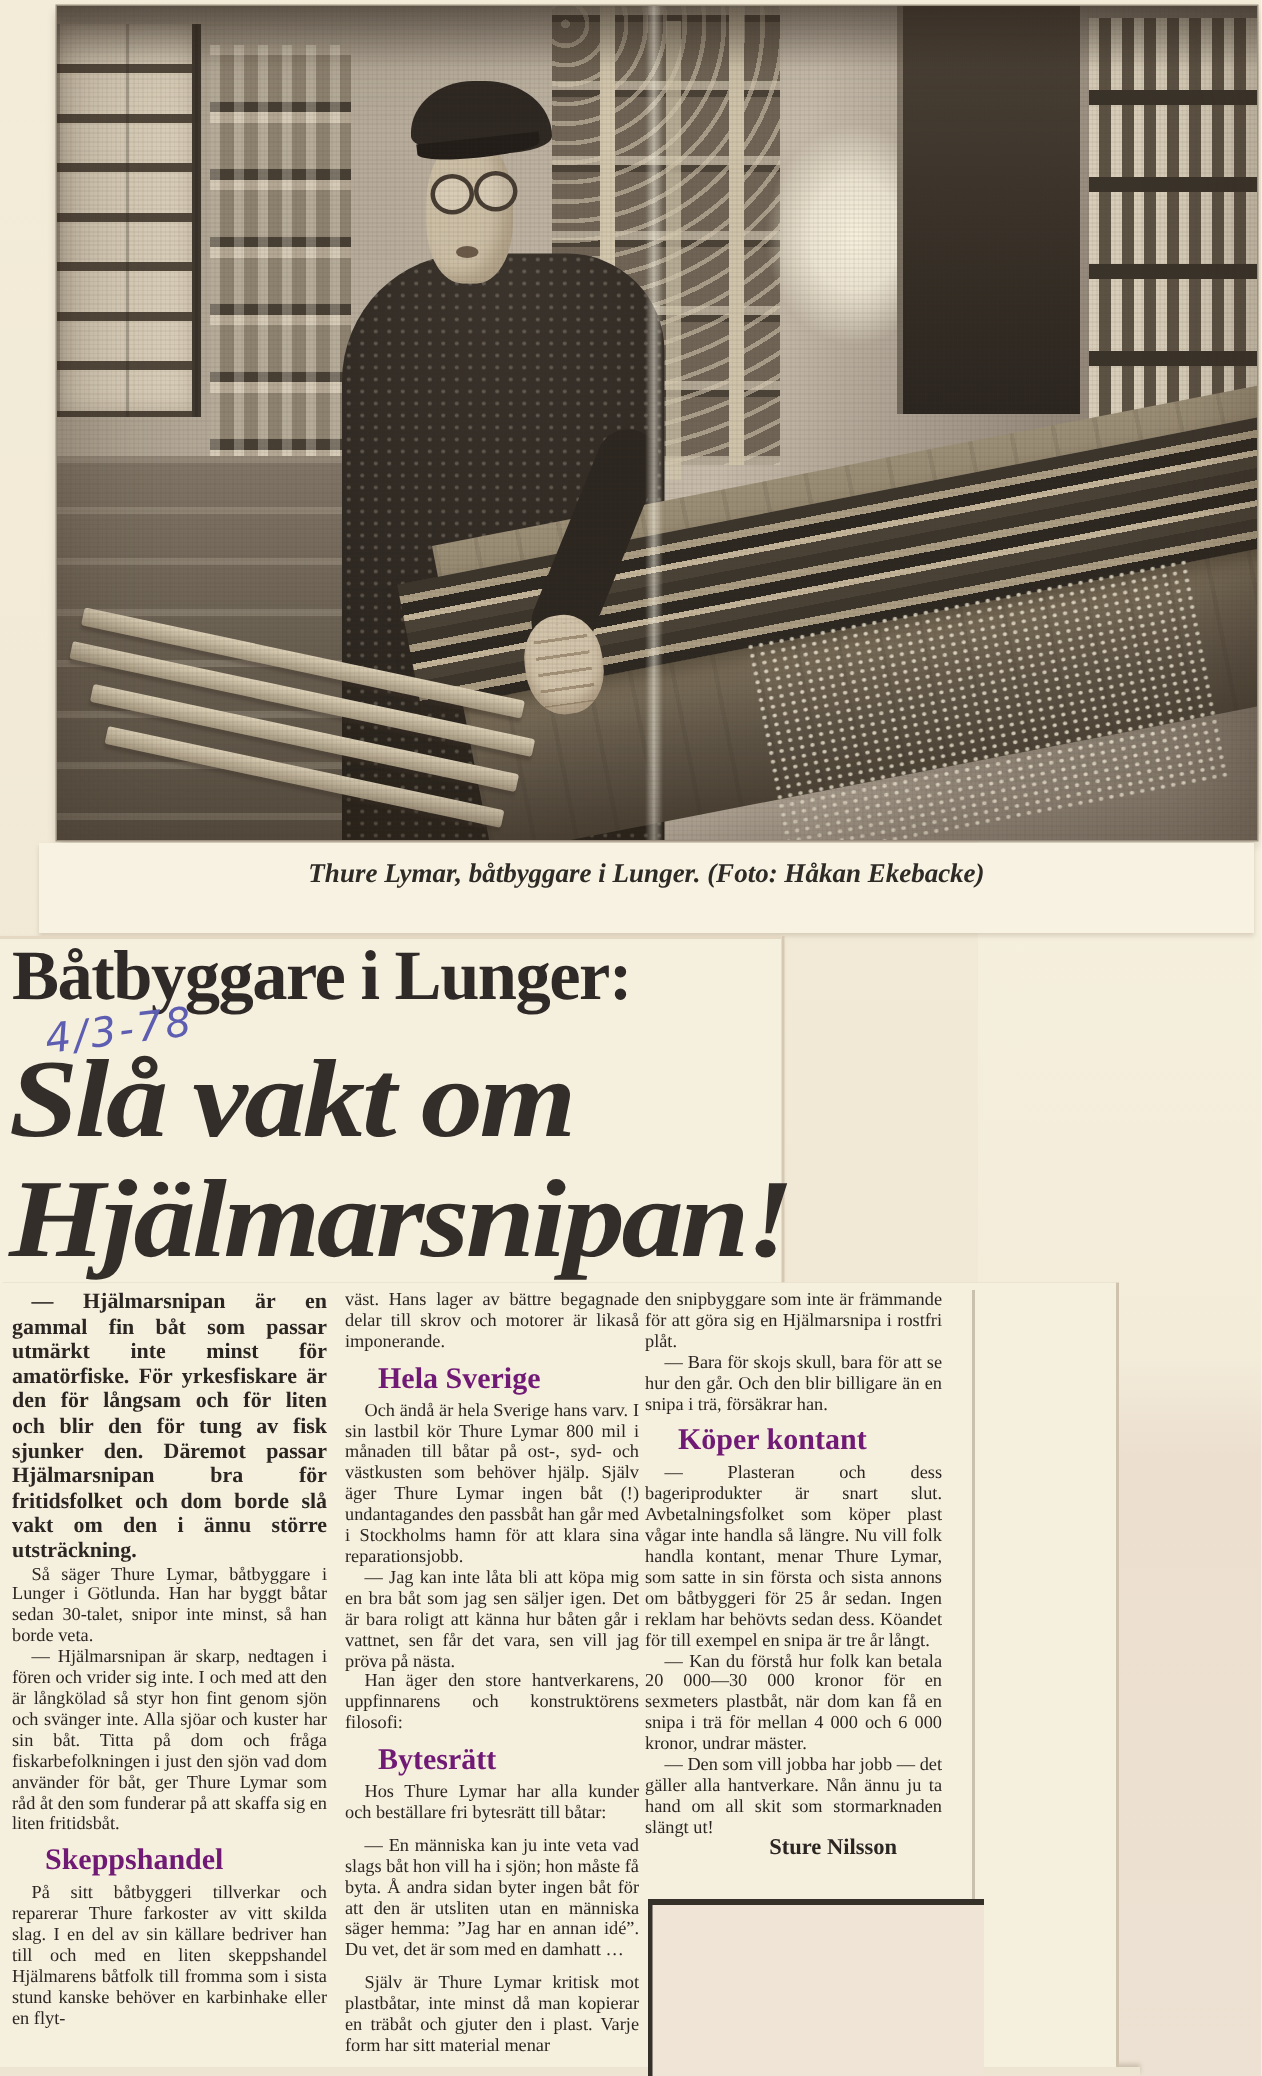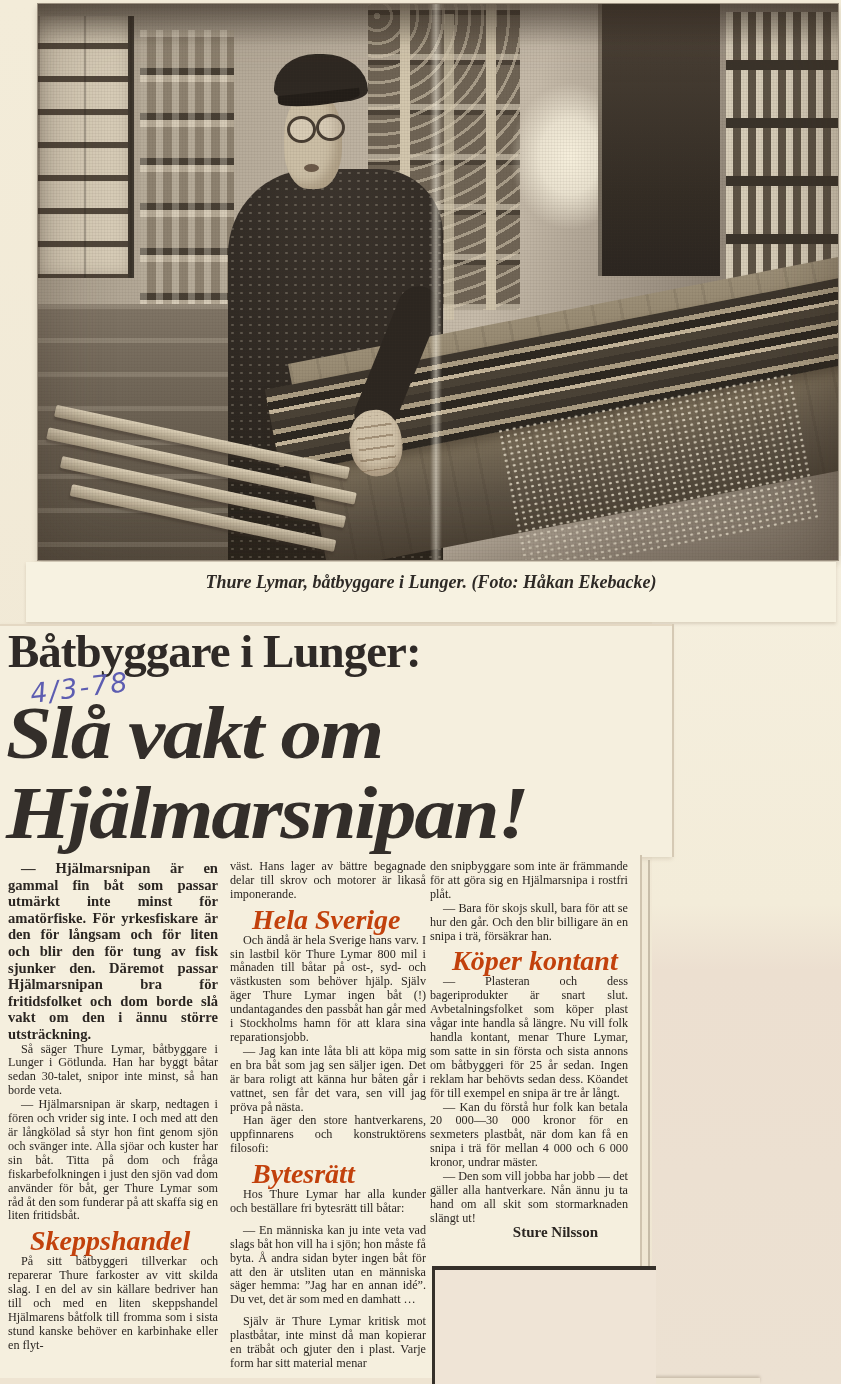--- a/index.html
+++ b/index.html
@@ -100,41 +100,41 @@
                repeating-linear-gradient(90deg,rgba(66,54,42,.05) 0 1px,transparent 1px 3px);
     box-shadow:inset 0 0 70px rgba(58,46,34,.38);}
 
   
   .caption-strip{left:26px;top:562px;width:810px;height:60px;background:#f7f2e1;
     box-shadow:0 2px 3px rgba(140,120,95,.25);text-align:center;
     font-style:italic;font-weight:bold;font-size:18px;line-height:22px;color:#2e2a26;
     padding-top:9px;box-sizing:border-box;}
 
   
-  .headline-clip{left:0;top:624px;width:672px;height:231px;background:#f5efde;
+  .headline-clip{left:0;top:624px;width:521px;height:231px;background:#f5efde;
     border-top:2px solid #e4d8c3;box-shadow:2px 0 0 #d5c9b4, 0 2px 4px rgba(140,120,95,.2);}
   .kicker{position:absolute;left:8px;top:-2px;font-weight:bold;font-size:47px;
     letter-spacing:-1px;color:#2f2a27;}
   .handwritten{position:absolute;left:30px;top:46px;
     font-family:"DejaVu Sans",sans-serif;font-style:italic;font-size:27px;
     color:#5d5db1;transform:rotate(-7deg);letter-spacing:2px;}
   .headline-line{position:absolute;left:6px;font-weight:bold;font-style:italic;
     font-size:74px;line-height:78px;letter-spacing:-2px;color:#332e2a;
     transform:scaleX(1.12);transform-origin:left center;white-space:nowrap;}
   .hl1{top:68px;} .hl2{top:148px;}
 
   
-  .article-clip{left:0;top:855px;width:640px;height:523px;background:#f5efde;
+  .article-clip{left:0;top:855px;width:744px;height:523px;background:#f5efde;
     box-shadow:2px 0 0 #cfc3ae;}
   .col{position:absolute;top:5px;text-align:justify;font-size:12.2px;line-height:13.9px;}
   .c1{left:8px;width:210px;} .c2{left:230px;width:196px;} .c3{left:430px;width:198px;}
   .col p{margin:0;text-indent:13px;}
   .col p.noind{text-indent:0;}
   .lead{font-weight:bold;font-size:14.6px;line-height:16.6px;word-spacing:2px;text-indent:10px;}
-  .col h3{font-size:28px;margin:11px 0 7px 22px;font-weight:bold;color:#c2410c;font-style:italic;}
+  .col h3{font-size:20px;margin:11px 0 7px 22px;font-weight:bold;color:#701a75;}
   .gap-top{margin-top:8px !important;}
   .byline{font-weight:bold;font-size:15px;text-align:right;padding-right:30px;}
 
   .empty-box{left:432px;top:1266px;width:221px;height:118px;background:#efe4d6;
     border-top:4px solid #35302a;border-left:3px solid #35302a;}
   .edge-right-col{left:648px;top:860px;width:2px;height:408px;background:rgba(120,105,85,.35);}
 </style>
 </head>
 <body>
 

